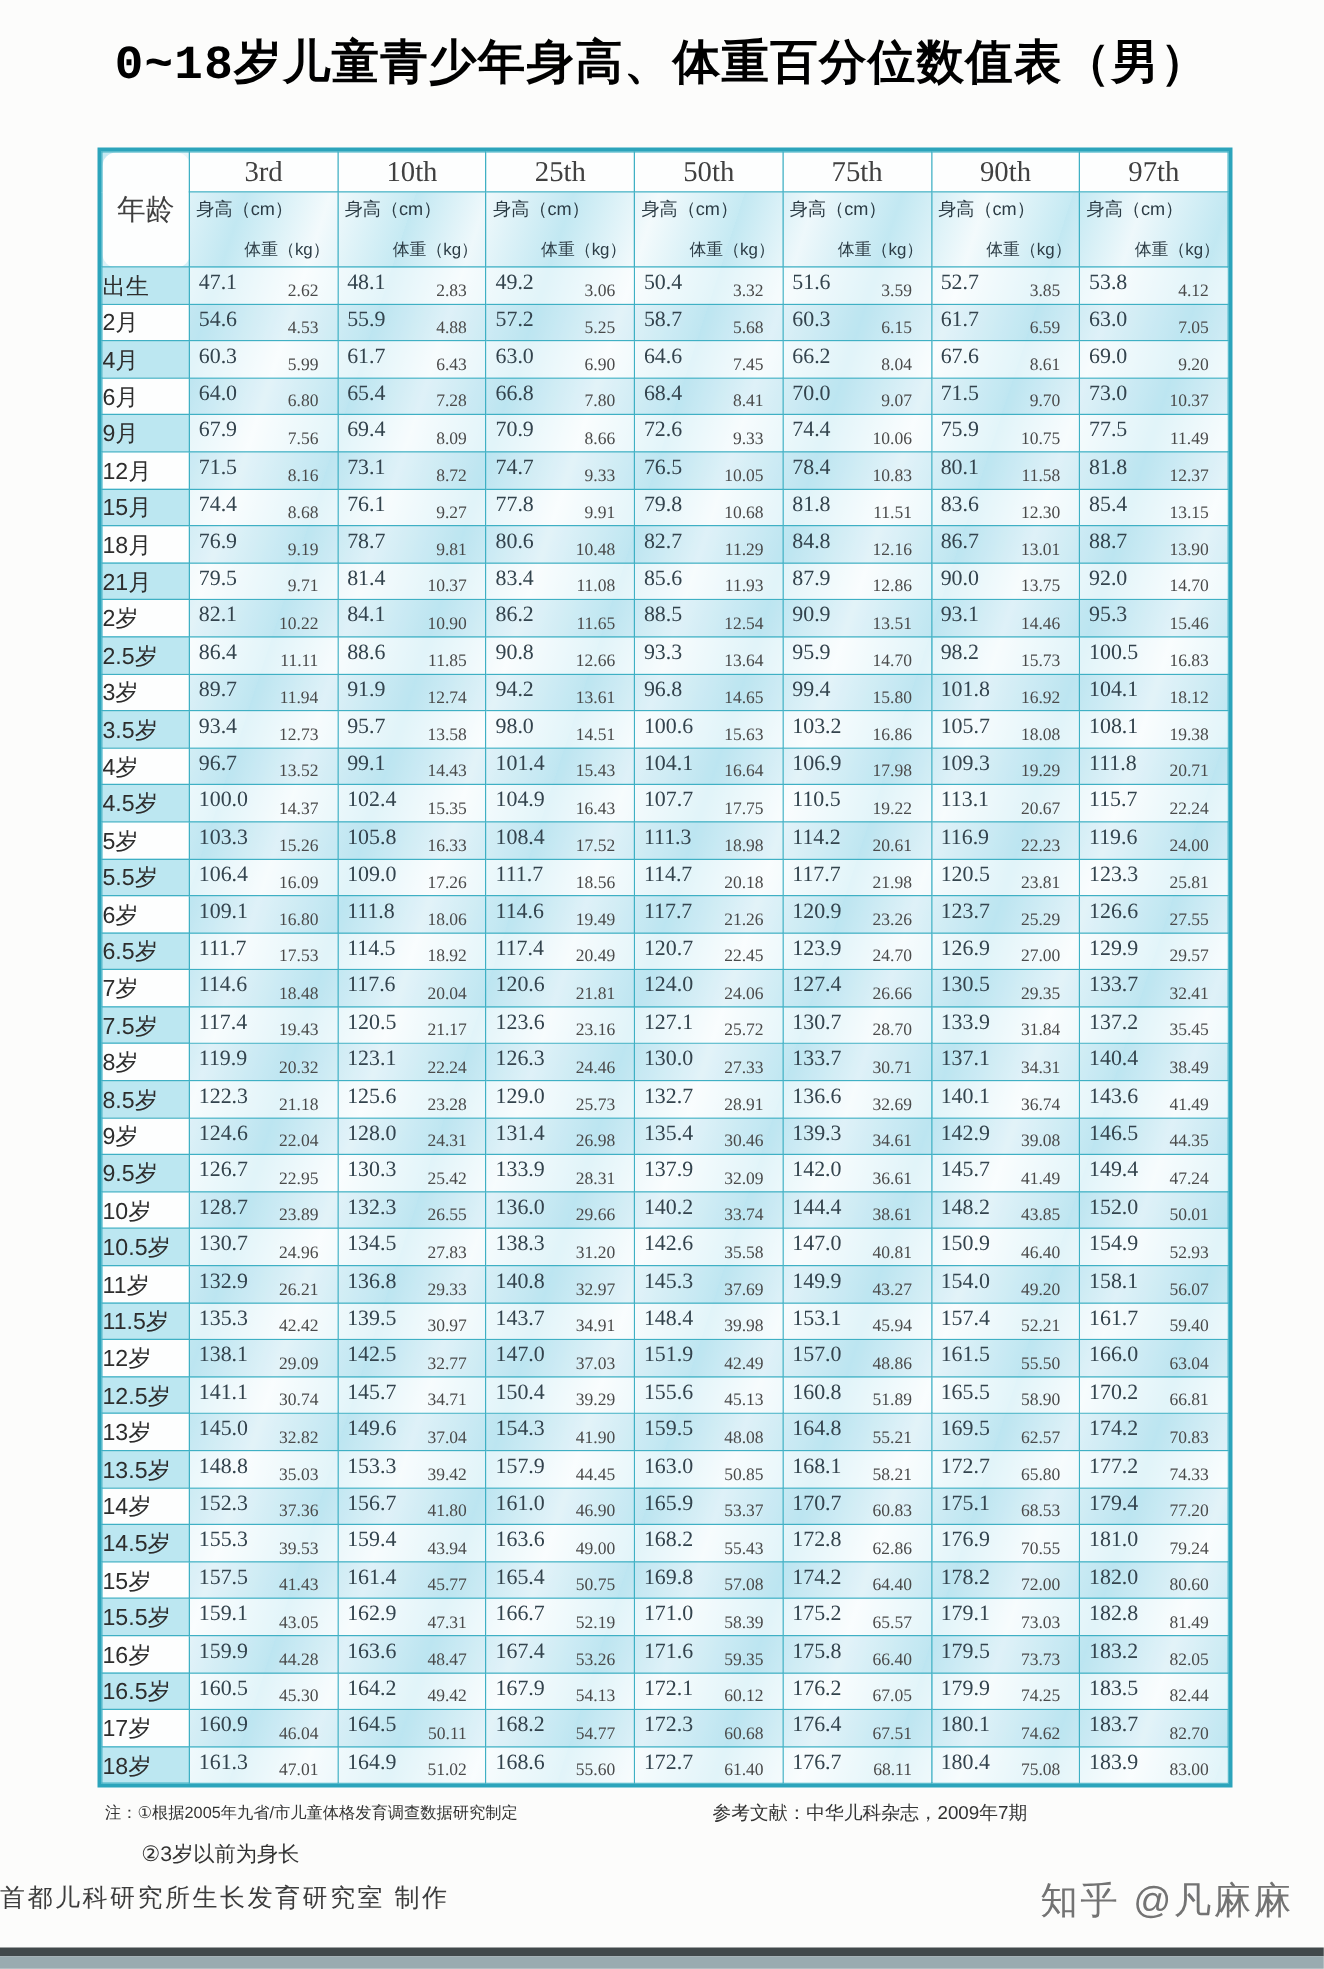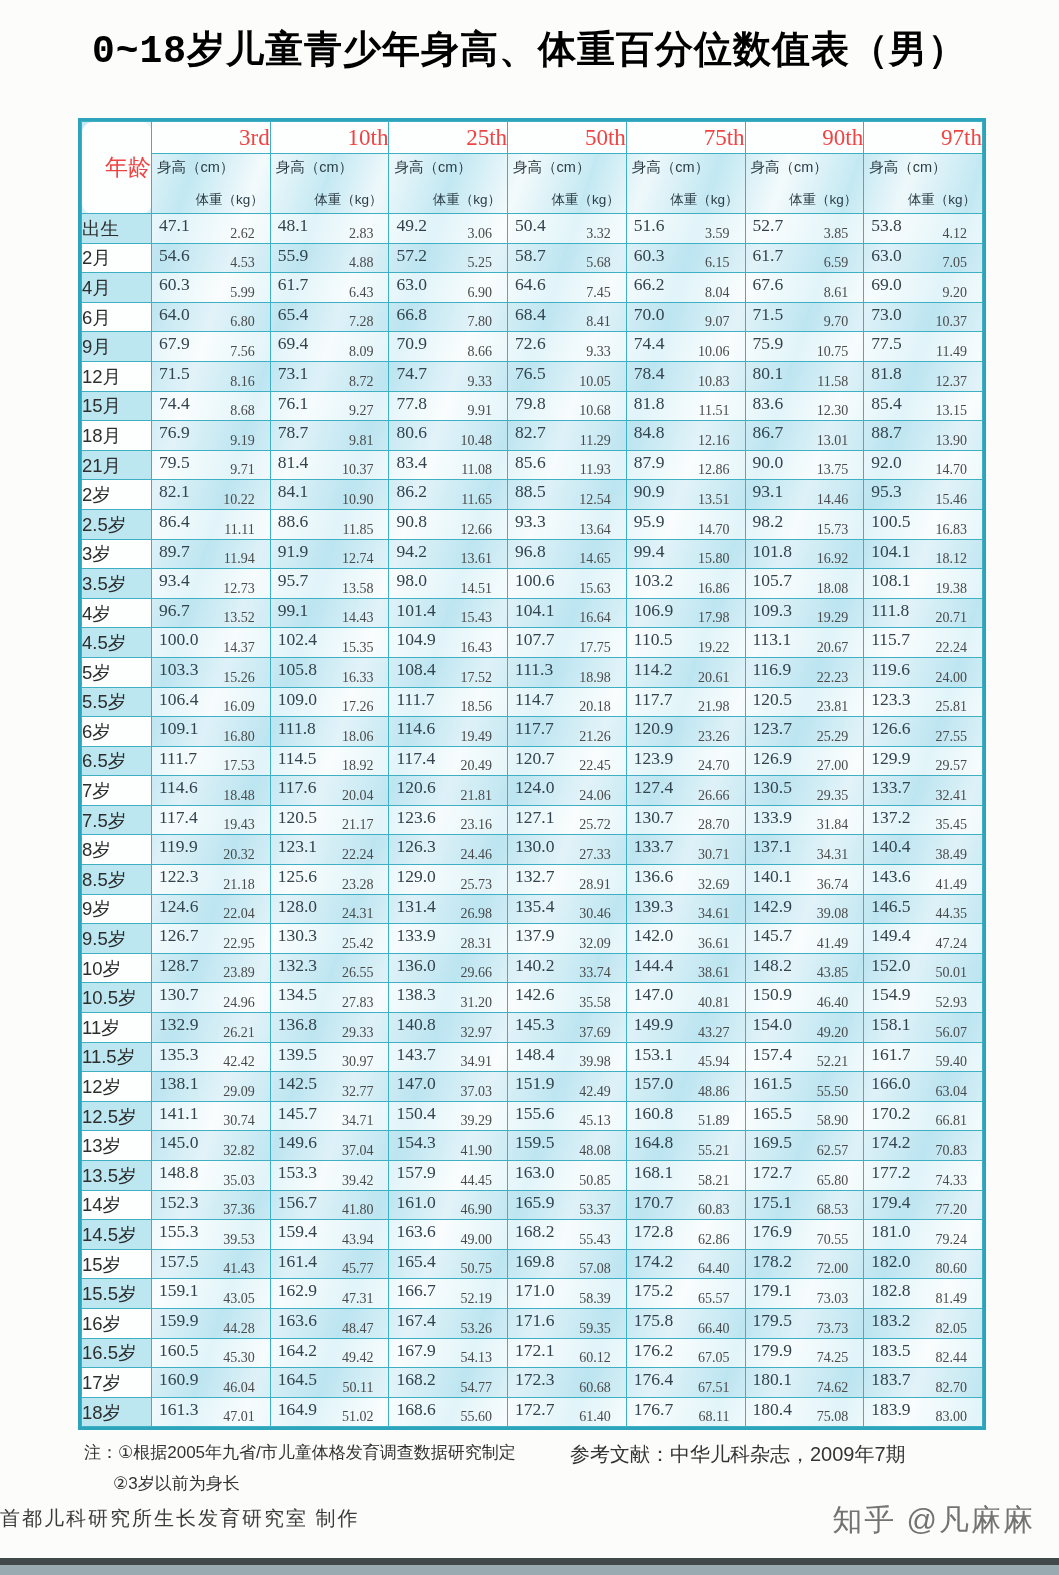--- a/index.html
+++ b/index.html
@@ -20,21 +20,21 @@
       #c2e8f2 0px,#eef8fb 55px,#c2e8f2 120px,#f3fafc 185px,#c6eaf3 250px);
     border:3px solid #2ca4bb;
     box-sizing:border-box;
   }
   table{border-collapse:collapse;width:100%;table-layout:fixed;}
   th,td{border:1.6px solid #3fb0c4;padding:0;box-sizing:border-box;}
   col.age-col{width:70px;}
   thead tr.pct-row th{
     background:#fdfefe;height:32px;
     font-family:"Liberation Serif","DejaVu Serif",serif;
-    font-size:23px;font-weight:normal;color:#ef4444;text-align:right;
+    font-size:23px;font-weight:normal;color:#404040;text-align:center;
   }
   th.age-th{
     background:#fdfefe;font-size:19px;font-weight:normal;color:#2e2e2e;
     text-align:center;vertical-align:middle;border-radius:11px;
   }
   thead tr.measure-row th{
     background:transparent;height:60px;position:relative;font-weight:normal;
   }
   .hl{position:absolute;top:4px;left:5px;font-size:14.5px;color:#2c3c45;}
   .wl{position:absolute;bottom:4px;right:6px;font-size:13.5px;color:#2c3c45;}
@@ -50,23 +50,23 @@
   .h{
     position:absolute;top:1px;left:7px;
     font-family:"Liberation Serif","DejaVu Serif",serif;
     font-size:17.5px;color:#33434d;
   }
   .w{
     position:absolute;bottom:1px;right:15px;
     font-family:"Liberation Serif","DejaVu Serif",serif;
     font-size:14px;color:#4a4a4a;
   }
-  .note1{position:absolute;left:84px;top:1441px;font-size:17px;color:#333;}
+  .note1{position:absolute;left:84px;top:1441px;font-size:13px;color:#333;}
   .note2{position:absolute;left:113px;top:1472px;font-size:17px;color:#333;}
-  .reference{position:absolute;left:570px;top:1441px;font-size:20px;color:#333;}
+  .reference{position:absolute;left:570px;top:1441px;font-size:15px;color:#333;}
   .producer{
     position:absolute;left:0;width:100%;top:1505px;
     font-size:20px;color:#3c3c3c;letter-spacing:2px;
   }
   .watermark{
     position:absolute;right:24px;top:1500px;font-size:30px;color:#737373;
     letter-spacing:2px;
   }
   .bottom-line{position:absolute;left:0;right:0;top:1558px;height:7px;background:#41494b;}
   .bottom-strip{position:absolute;left:0;right:0;top:1565px;height:10px;background:#99abb0;}

